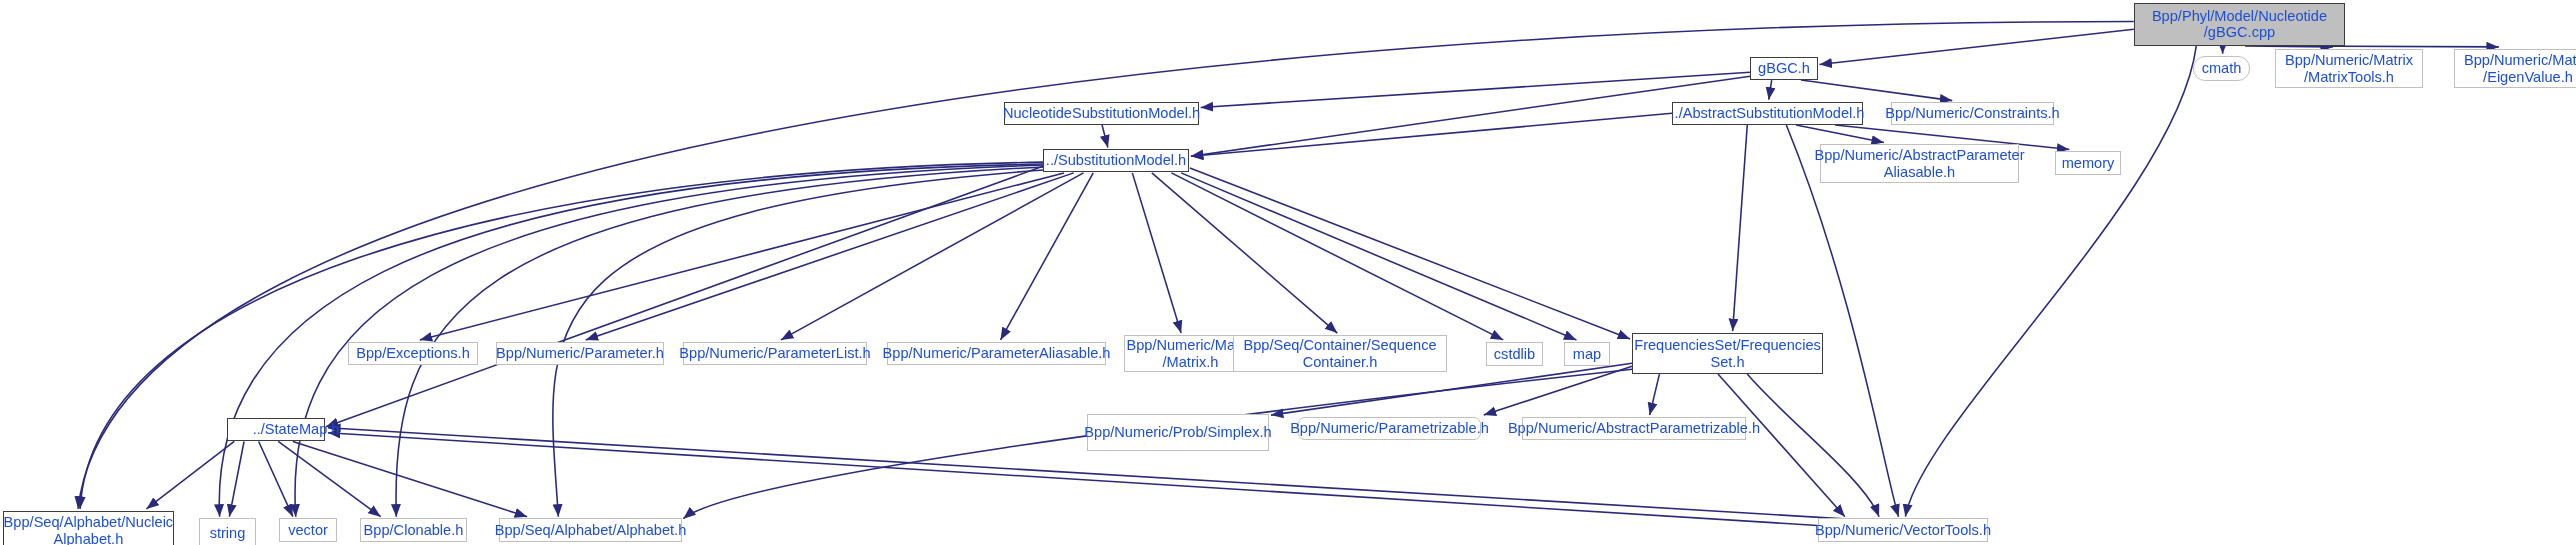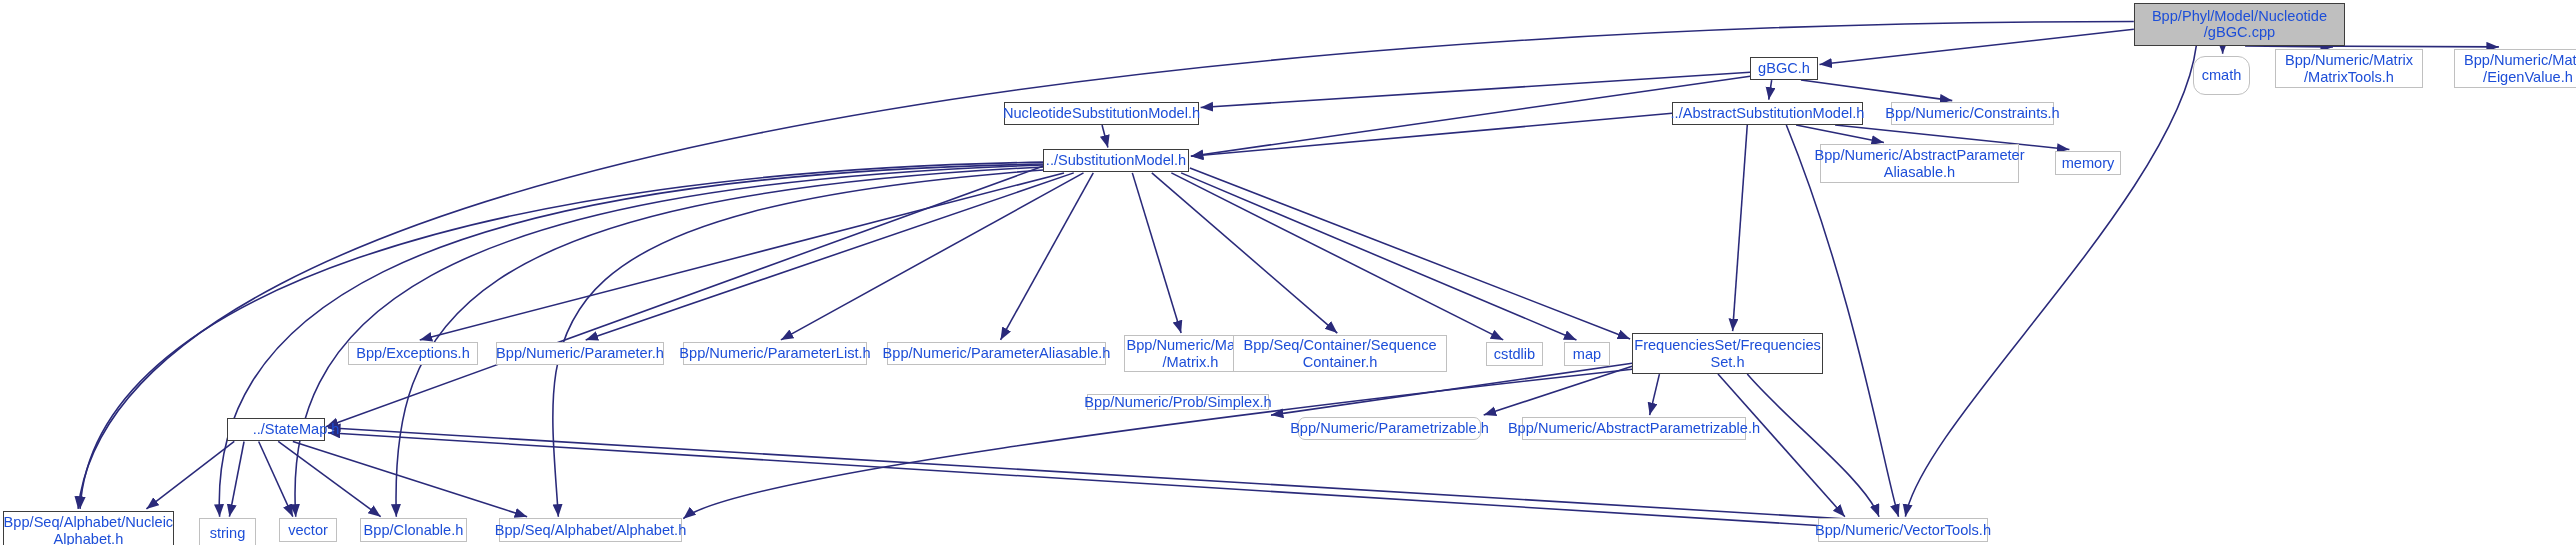--- a/index.html
+++ b/index.html
@@ -95,21 +95,21 @@
         <path d="M 265,452 L 300,529" fill="none" stroke="#2a2a7a" stroke-width="1.6" marker-end="url(#arrow)"></path>
         <path d="M 285,452 L 390,529" fill="none" stroke="#2a2a7a" stroke-width="1.6" marker-end="url(#arrow)"></path>
         <path d="M 300,452 L 540,529" fill="none" stroke="#2a2a7a" stroke-width="1.6" marker-end="url(#arrow)"></path>
         <path d="M 2036,540 L 336,438" fill="none" stroke="#2a2a7a" stroke-width="1.6" marker-end="url(#arrow)"></path>
         <path d="M 1862,538 L 336,443" fill="none" stroke="#2a2a7a" stroke-width="1.6" marker-end="url(#arrow)"></path>
       </g>
   </svg>
   <div id="node-layer">
       <div class="node root" style="left: 2134px; top: 2.9px; width: 211px; height: 43px;">Bpp/Phyl/Model/Nucleotide
 /gBGC.cpp</div>
-      <div class="node" style="left: 2193px; top: 56px; width: 57px; height: 39px; border-radius: 12px;">cmath</div>
+      <div class="node" style="left: 2193px; top: 56px; width: 57px; height: 25px; border-radius: 12px;">cmath</div>
       <div class="node" style="left: 2275px; top: 49px; width: 148px; height: 39px;">Bpp/Numeric/Matrix
 /MatrixTools.h</div>
       <div class="node" style="left: 2454px; top: 49px; width: 148px; height: 39px;">Bpp/Numeric/Matrix
 /EigenValue.h</div>
       <div class="node strong" style="left: 1750px; top: 57px; width: 68px; height: 23.4px;">gBGC.h</div>
       <div class="node strong" style="left: 1004px; top: 102px; width: 195px; height: 23.4px;">NucleotideSubstitutionModel.h</div>
       <div class="node strong" style="left: 1672px; top: 102px; width: 191px; height: 23.4px;">../AbstractSubstitutionModel.h</div>
       <div class="node" style="left: 1891px; top: 102px; width: 163px; height: 22.5px;">Bpp/Numeric/Constraints.h</div>
       <div class="node strong" style="left: 1043px; top: 149px; width: 146px; height: 23.4px;">../SubstitutionModel.h</div>
       <div class="node" style="left: 1820px; top: 144px; width: 199px; height: 39px;">Bpp/Numeric/AbstractParameter
@@ -120,21 +120,21 @@
       <div class="node" style="left: 683px; top: 342px; width: 184px; height: 22.5px;">Bpp/Numeric/ParameterList.h</div>
       <div class="node" style="left: 887px; top: 342px; width: 219px; height: 22.5px;">Bpp/Numeric/ParameterAliasable.h</div>
       <div class="node" style="left: 1124px; top: 335px; width: 133px; height: 37px;">Bpp/Numeric/Matrix
 /Matrix.h</div>
       <div class="node" style="left: 1233px; top: 335px; width: 214px; height: 37px;">Bpp/Seq/Container/Sequence
 Container.h</div>
       <div class="node" style="left: 1486px; top: 342px; width: 57px; height: 24.4px;">cstdlib</div>
       <div class="node" style="left: 1564px; top: 342px; width: 46px; height: 24.4px;">map</div>
       <div class="node strong" style="left: 1632px; top: 333px; width: 191px; height: 41px;">FrequenciesSet/Frequencies
 Set.h</div>
-      <div class="node" style="left: 1087px; top: 394px; width: 182px; height: 16px;">Bpp/Numeric/Prob/Simplex.h</div>
+      <div class="node" style="left: 1087px; top: 414px; width: 182px; height: 37px;">Bpp/Numeric/Prob/Simplex.h</div>
       <div class="node" style="left: 1298px; top: 417px; width: 183px; height: 22.5px; border-radius: 7px;">Bpp/Numeric/Parametrizable.h</div>
       <div class="node" style="left: 1522px; top: 417px; width: 224px; height: 22.5px;">Bpp/Numeric/AbstractParametrizable.h</div>
       <div class="node strong" style="left: 227px; top: 418px; width: 98px; height: 23.4px; padding-left: 44px;">../StateMap.h</div>
       <div class="node strong" style="left: 2.9px; top: 511px; width: 171px; height: 39px;">Bpp/Seq/Alphabet/Nucleic
 Alphabet.h</div>
       <div class="node" style="left: 199px; top: 518px; width: 57px; height: 30px;">string</div>
       <div class="node" style="left: 279px; top: 518px; width: 58px; height: 24.4px;">vector</div>
       <div class="node" style="left: 360px; top: 518px; width: 107px; height: 24.4px;">Bpp/Clonable.h</div>
       <div class="node" style="left: 499px; top: 518px; width: 183px; height: 24.4px;">Bpp/Seq/Alphabet/Alphabet.h</div>
       <div class="node" style="left: 1818px; top: 518px; width: 170px; height: 24.4px;">Bpp/Numeric/VectorTools.h</div>

